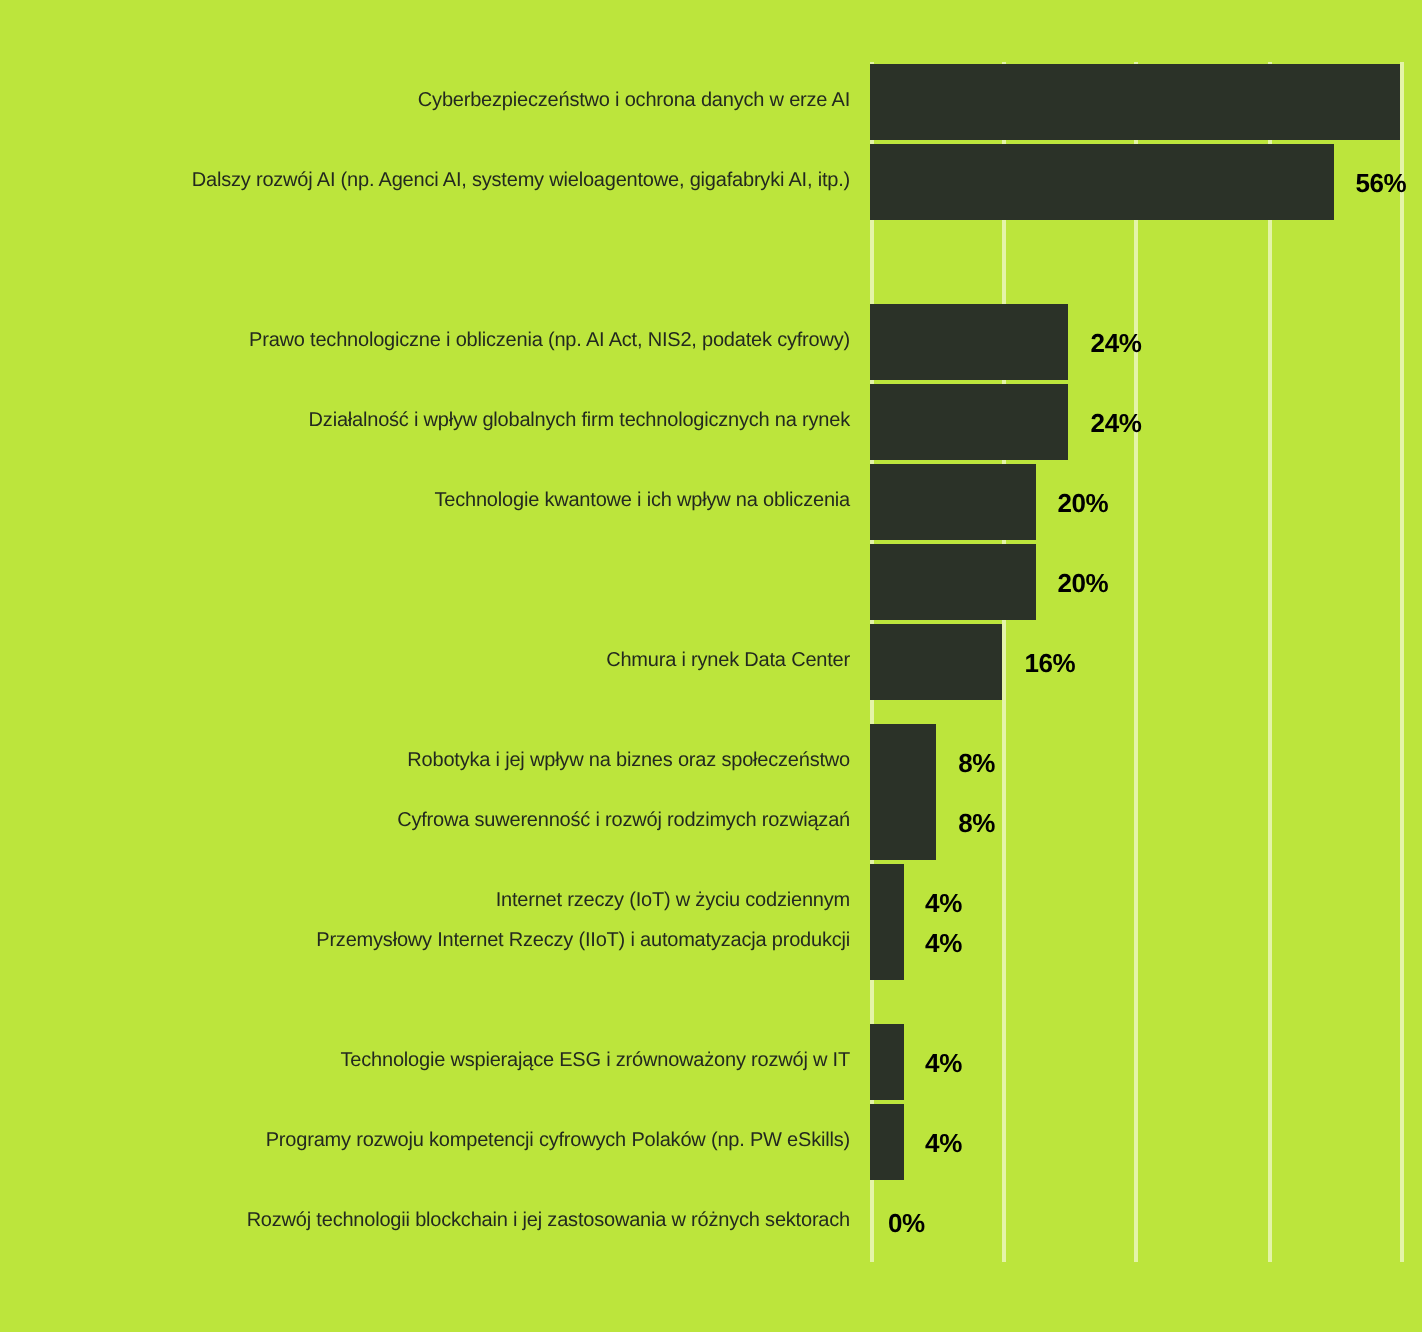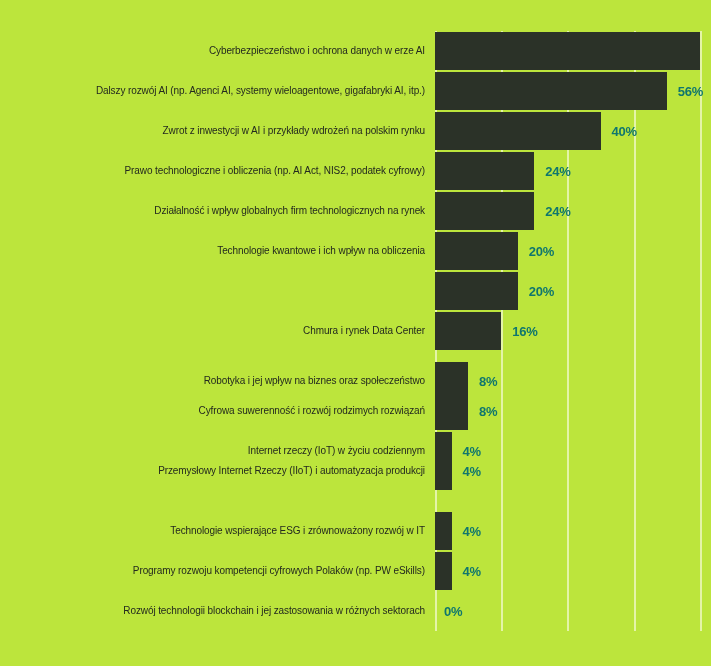--- a/index.html
+++ b/index.html
@@ -79,21 +79,21 @@
     align-items: center;
   }
   .bar {
     height: 38px;
     background: #2b3228;
     flex: 0 0 auto;
   }
   .bar-value {
     font-size: 13px;
     font-weight: bold;
-    color: #0f766e;
+    color: #000000;
     margin-left: 11px;
     white-space: nowrap;
     letter-spacing: -0.2px;
   }
   .bar-value.zero {
     margin-left: 9px;
   }
 </style>
 </head>
 <body>
@@ -120,29 +120,20 @@
       </div>
       <div class="row" style="top: 40px;">
         <div class="label-wrap">
           <div class="label-text">Dalszy rozwój AI (np. Agenci AI, systemy wieloagentowe, gigafabryki AI, itp.)</div>
         </div>
         <div class="bar-area">
           <div class="bar" style="width: 231.7px; background: rgb(43, 50, 40);"></div>
           <div class="bar-value">56%</div>
         </div>
       </div>
-      <div class="row" style="top: 80px;">
-        <div class="label-wrap">
-          <div class="label-text">Zwrot z inwestycji w AI i przykłady wdrożeń na polskim rynku</div>
-        </div>
-        <div class="bar-area">
-          <div class="bar" style="width: 165.5px; background: rgb(43, 50, 40);"></div>
-          <div class="bar-value">40%</div>
-        </div>
-      </div>
       <div class="row" style="top: 120px;">
         <div class="label-wrap">
           <div class="label-text">Prawo technologiczne i obliczenia (np. AI Act, NIS2, podatek cyfrowy)</div>
         </div>
         <div class="bar-area">
           <div class="bar" style="width: 99.3px; background: rgb(43, 50, 40);"></div>
           <div class="bar-value">24%</div>
         </div>
       </div>
       <div class="row" style="top: 160px;">

